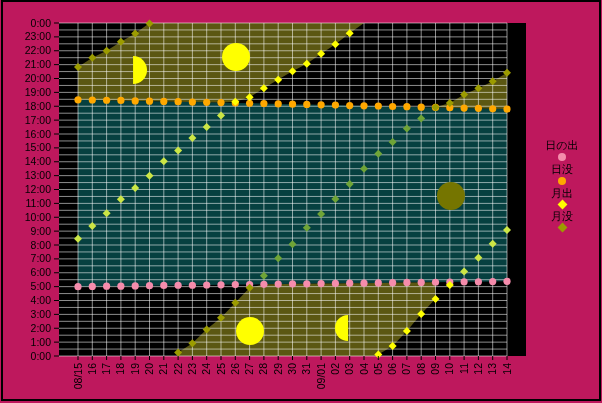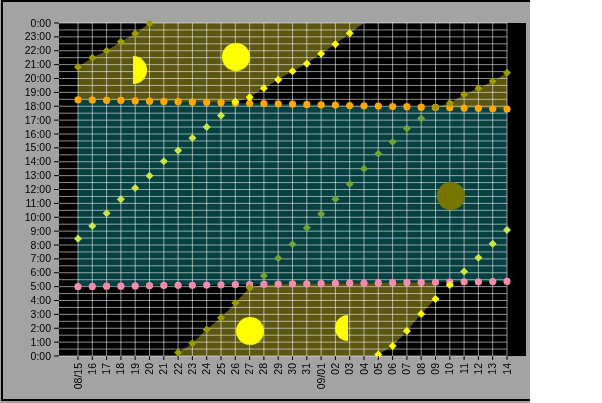--- a/index.html
+++ b/index.html
@@ -1,16 +1,16 @@
 <!DOCTYPE html>
 <html><head>
 <meta charset="utf-8">
 <style>
   html,body{margin:0;padding:0;background:#fff;font-family:"Liberation Sans","DejaVu Sans",sans-serif;}
-  .screenshot{position:relative;width:530px;height:403px;background:#a3a3a3;overflow:hidden;}
+  .screenshot{position:relative;width:602px;height:403px;background:#be185d;overflow:hidden;}
   .frame{position:absolute;left:1px;top:0px;width:596px;height:397px;border:2px solid #000;}
   #plot-svg{position:absolute;left:0;top:0;overflow:hidden;}
   .legend{position:absolute;left:532px;top:139px;width:60px;display:flex;flex-direction:column;align-items:center;}
   .legend-item{display:flex;flex-direction:column;align-items:center;margin-bottom:1px;}
   .legend-label{font-size:11px;color:#000;line-height:13px;white-space:nowrap;}
   .legend-marker{width:8px;height:8px;margin:1px 0 1px 0;border-radius:50%;}
   .legend-marker.diamond{border-radius:0;transform:rotate(45deg);width:7px;height:7px;}
 </style>
 </head>
 <body>
@@ -354,13 +354,31 @@
         <text transform="translate(410.40000000000003,363) rotate(-90)" text-anchor="end">07</text>
         <text transform="translate(424.70000000000005,363) rotate(-90)" text-anchor="end">08</text>
         <text transform="translate(439,363) rotate(-90)" text-anchor="end">09</text>
         <text transform="translate(453.3,363) rotate(-90)" text-anchor="end">10</text>
         <text transform="translate(467.6,363) rotate(-90)" text-anchor="end">11</text>
         <text transform="translate(481.90000000000003,363) rotate(-90)" text-anchor="end">12</text>
         <text transform="translate(496.20000000000005,363) rotate(-90)" text-anchor="end">13</text>
         <text transform="translate(510.5,363) rotate(-90)" text-anchor="end">14</text>
       </g>
     </svg>
+  <div class="legend">
+    <div class="legend-item">
+      <span class="legend-label">日の出</span>
+      <span class="legend-marker" style="background: rgb(245, 140, 172);"></span>
+    </div>
+    <div class="legend-item">
+      <span class="legend-label">日没</span>
+      <span class="legend-marker" style="background: rgb(255, 168, 0);"></span>
+    </div>
+    <div class="legend-item">
+      <span class="legend-label">月出</span>
+      <span class="legend-marker diamond" style="background: rgb(255, 255, 0);"></span>
+    </div>
+    <div class="legend-item">
+      <span class="legend-label">月没</span>
+      <span class="legend-marker diamond" style="background: rgb(156, 156, 0);"></span>
+    </div>
+  </div>
 </div>
 
 </body></html>

